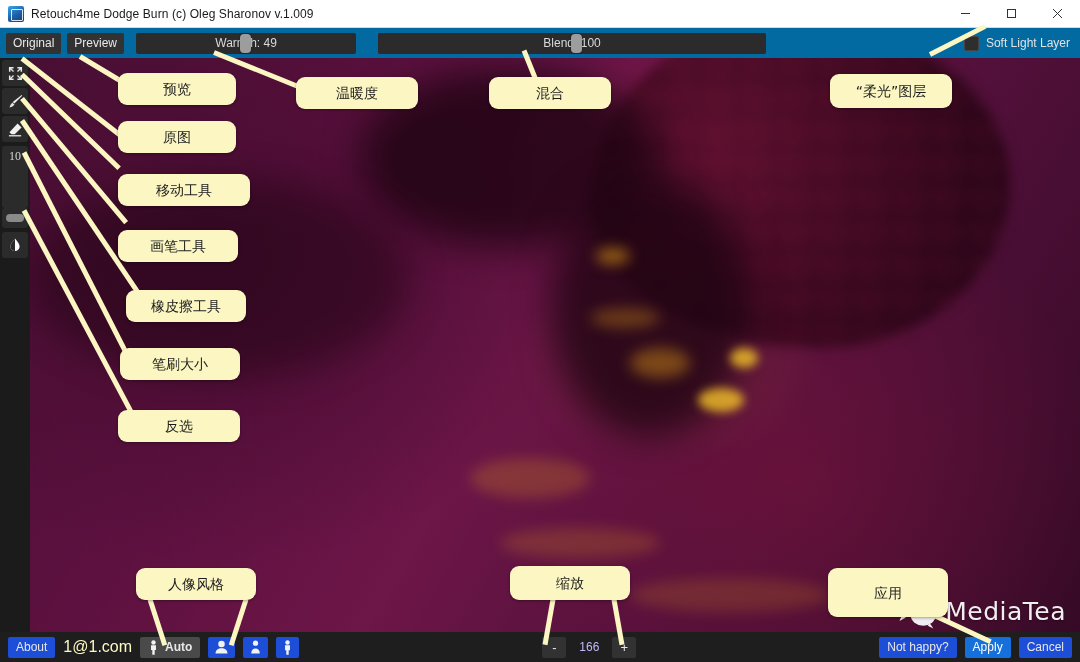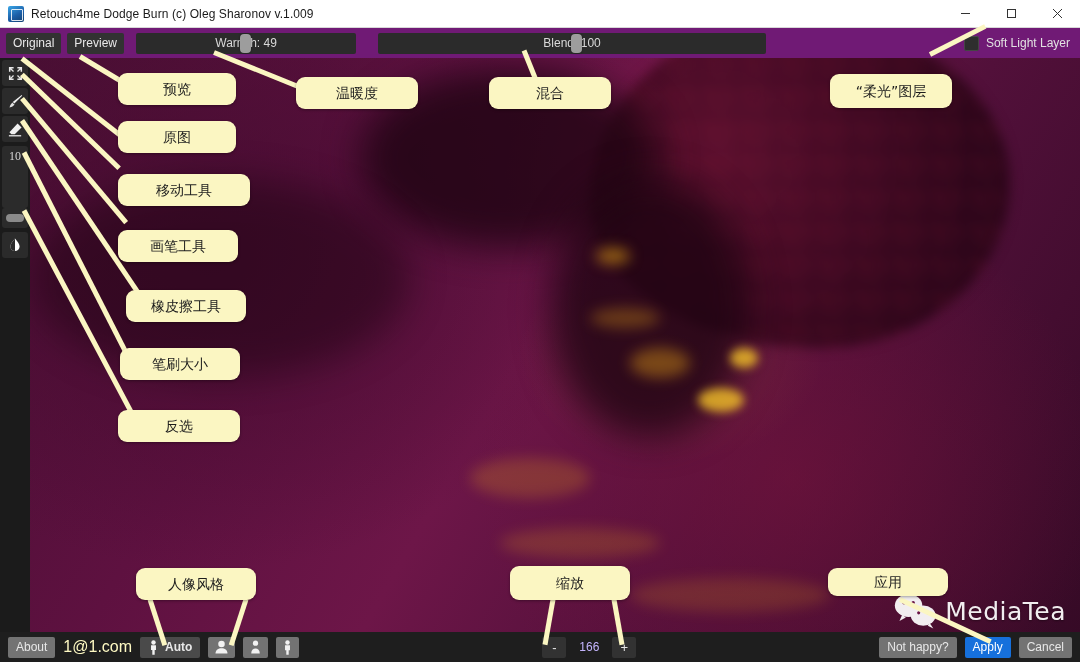--- a/index.html
+++ b/index.html
@@ -47,21 +47,21 @@
     width: 46px; height: 28px;
     display: flex; align-items: center; justify-content: center;
     color: #2b2b2b;
   }
   .win-btn svg { display: block; }
 
   
   .toolbar {
     position: absolute; top: 28px; left: 0;
     width: 1080px; height: 30px;
-    background: #701a75;
+    background: #0369a1;
     display: flex; align-items: center;
     padding: 0 6px;
     gap: 6px;
   }
   .tbtn {
     height: 21px; padding: 0 7px;
     display: flex; align-items: center; justify-content: center;
     background: #323232; color: #e8e8e8;
     font-size: 12px; border-radius: 2px;
     white-space: nowrap;
@@ -207,21 +207,21 @@
     position: absolute; left: 0; bottom: 0;
     width: 1080px; height: 30px;
     background: #1e1e1e;
     display: flex; align-items: center;
     padding: 0 8px;
     gap: 8px;
   }
   .sbtn {
     height: 21px; padding: 0 8px;
     display: flex; align-items: center; justify-content: center;
-    background: #737373; color: #e8e8e8;
+    background: #1d4ed8; color: #e8e8e8;
     font-size: 12px; border-radius: 2px; white-space: nowrap;
   }
   .sbtn.primary { background: #1670dc; color: #fff; }
   .sbtn.icon-only { padding: 0 6px; }
   .sbtn.sel { background: #4a4a4a; font-weight: bold; }
   .stext { color: #fef9c3; font-size: 16px; }
   .zoomgroup { display: flex; align-items: center; gap: 10px; }
   .zbtn {
     width: 24px; height: 21px; background: #323232; color: #e6e6e6;
     display: flex; align-items: center; justify-content: center;
@@ -397,21 +397,21 @@
   <div class="callout" style="left:296px; top:77px;  width:122px; height:32px;">温暖度</div>
 
   <div class="callout" style="left:489px; top:77px;  width:122px; height:32px;">混合</div>
 
   <div class="callout" style="left:136px; top:568px; width:120px; height:32px;">人像风格</div>
 
   <div class="callout" style="left:830px; top:74px;  width:122px; height:34px;">“柔光”图层</div>
 
   <div class="callout" style="left:510px; top:566px; width:120px; height:34px;">缩放</div>
 
-  <div class="callout" style="left:828px; top:568px; width:120px; height:28px;">应用</div>
+  <div class="callout" style="left:828px; top:568px; width:120px; height:49px;">应用</div>
 
   <div class="statusbar">
     <div class="sbtn">About</div>
     <div class="stext">1@1.com</div>
 
     <div class="sbtn sel" style="gap:6px;">
       <svg class="person" width="11" height="15" viewBox="0 0 12 16" fill="#f2f2f2">
         <circle cx="6" cy="2.6" r="2.4"></circle>
         <path d="M3.3 5.6h5.4v5.2H7.3V16H4.7v-5.2H3.3z"></path>
       </svg>

